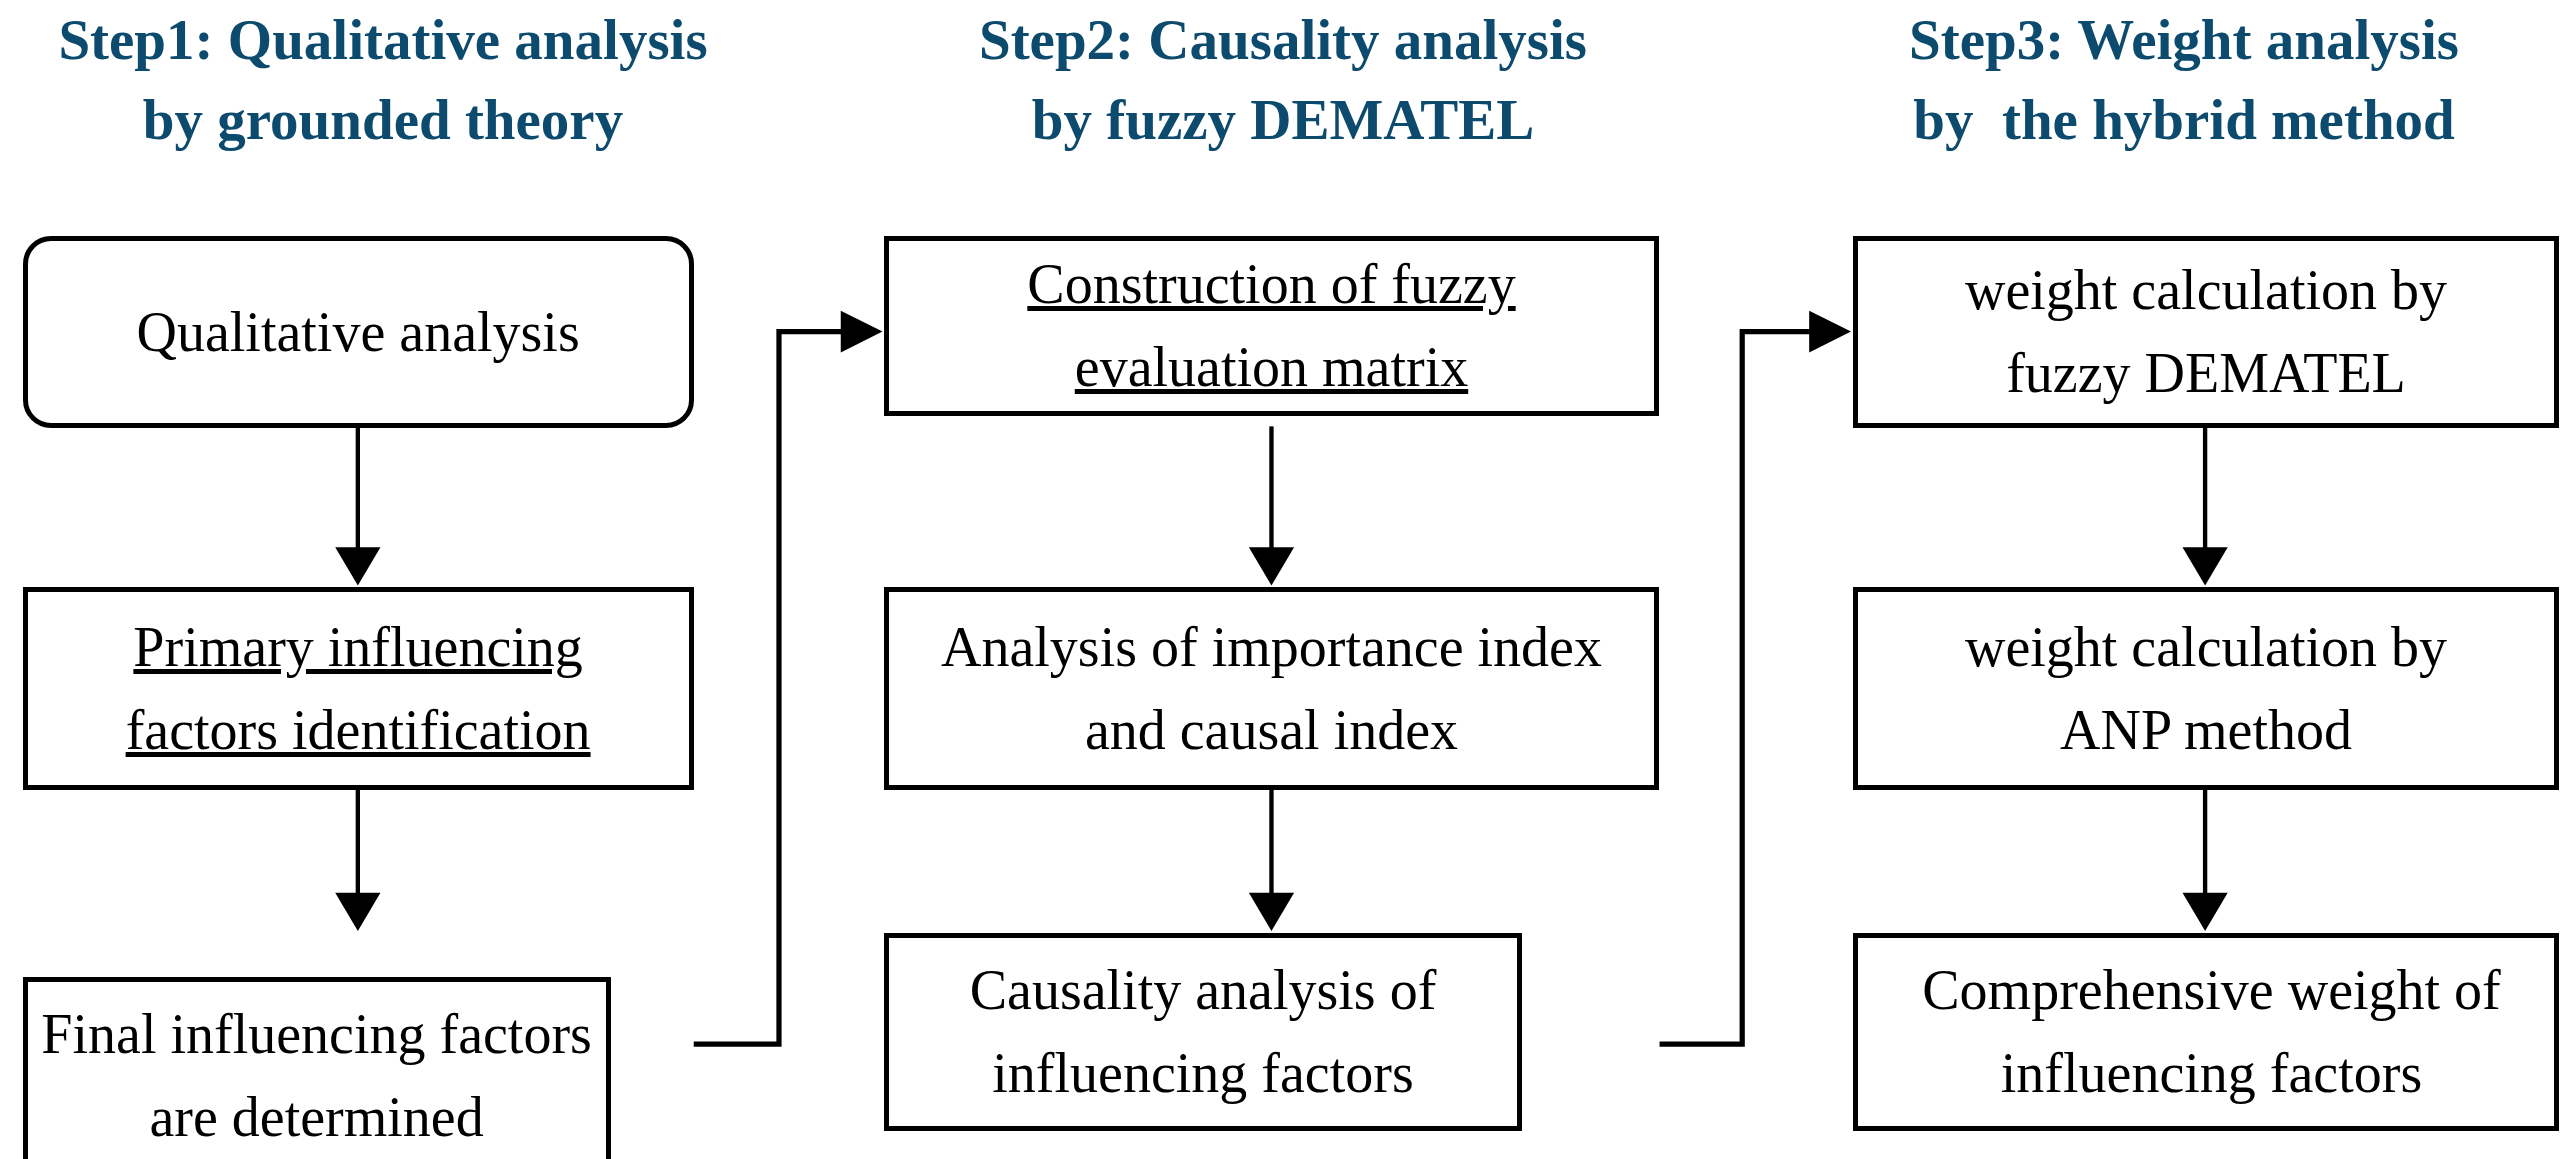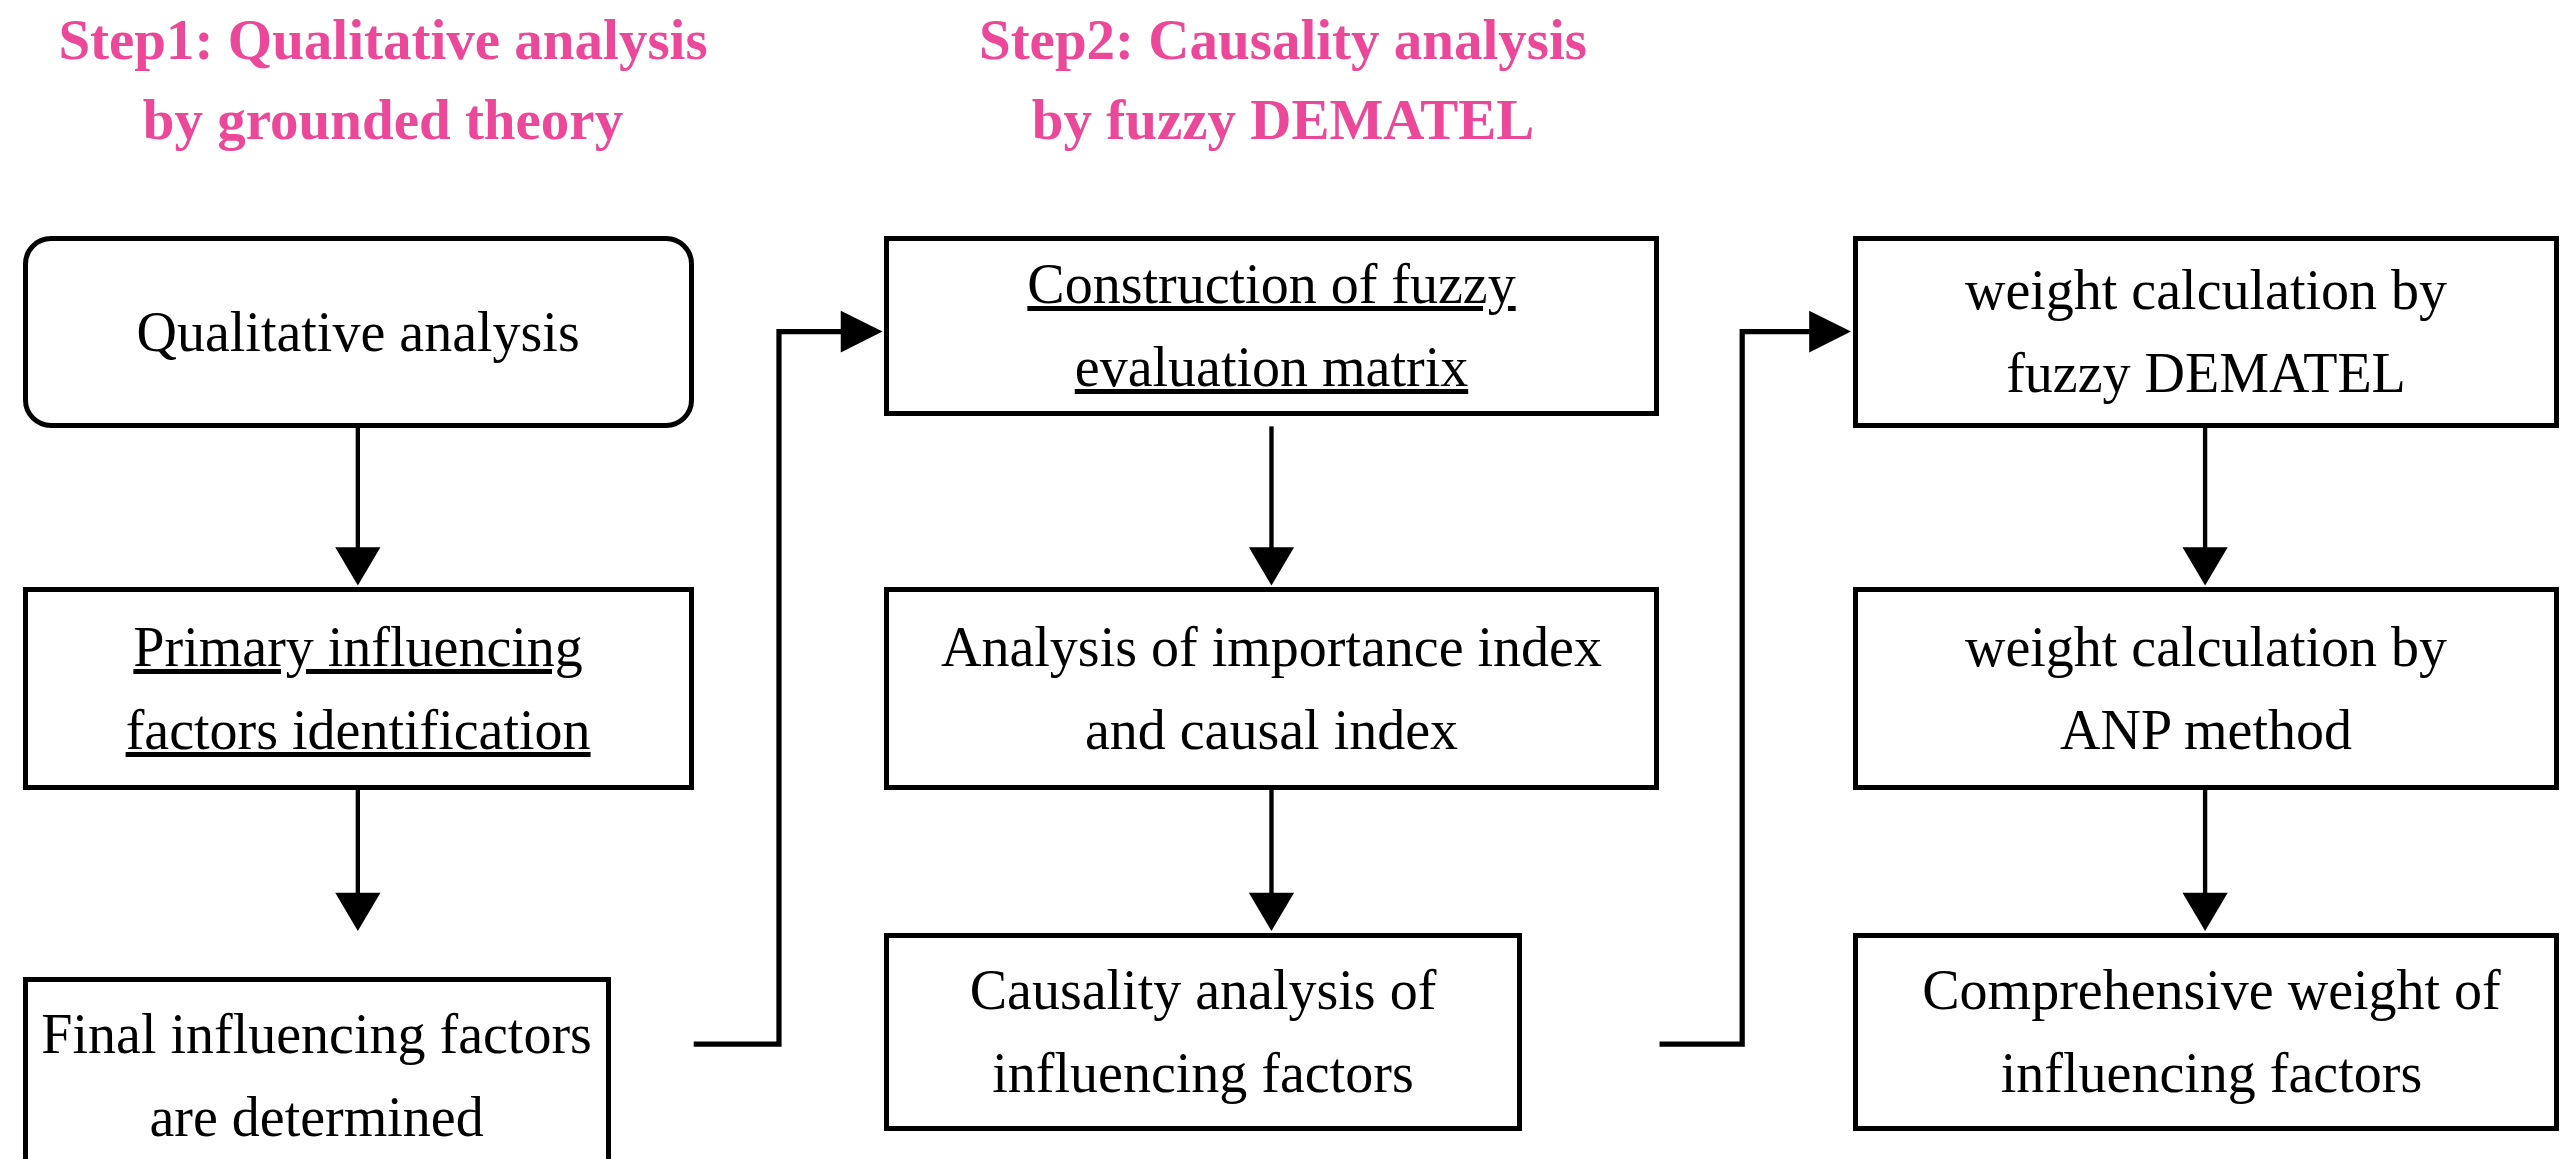--- a/index.html
+++ b/index.html
@@ -17,21 +17,21 @@
     overflow: hidden;
   }
   .col-header {
     position: absolute;
     top: 0;
     text-align: center;
     font-weight: bold;
     font-size: 57px;
     line-height: 80px;
     white-space: pre-wrap;
-    color: #ec4899;
+    color: #0c4a6e;
   }
   .flow-box {
     position: absolute;
     box-sizing: border-box;
     border: 5.2px solid #000000;
     background: #ffffff;
     display: flex;
     align-items: center;
     justify-content: center;
     text-align: center;
@@ -49,20 +49,22 @@
 </style>
 </head>
 <body>
 
 <div id="diagram">
 
   <div class="col-header" style="left:0px; width:766px;">Step1: Qualitative analysis
 by grounded theory</div>
   <div class="col-header" style="left:900px; width:766px;">Step2: Causality analysis
 by fuzzy DEMATEL</div>
+  <div class="col-header" style="left:1801px; width:766px;">Step3: Weight analysis
+by  the hybrid method</div>
 
   <div class="flow-box" style="left:22.6px; top:236px; width:671px; height:192px;border-radius:28px;">Qualitative analysis</div>
   <div class="flow-box" style="left:22.6px; top:587px; width:671px; height:203px;text-decoration:underline;">Primary influencing
 factors identification</div>
   <div class="flow-box" style="left:22.6px; top:933px; width:588px; height:198px;margin-top:44px;">Final influencing factors
 are determined</div>
 
   <div class="flow-box" style="left:884px; top:236px; width:775px; height:180px;text-decoration:underline;">Construction of fuzzy
 evaluation matrix</div>
   <div class="flow-box" style="left:884px; top:587px; width:775px; height:203px;text-align:center;">Analysis of importance index

